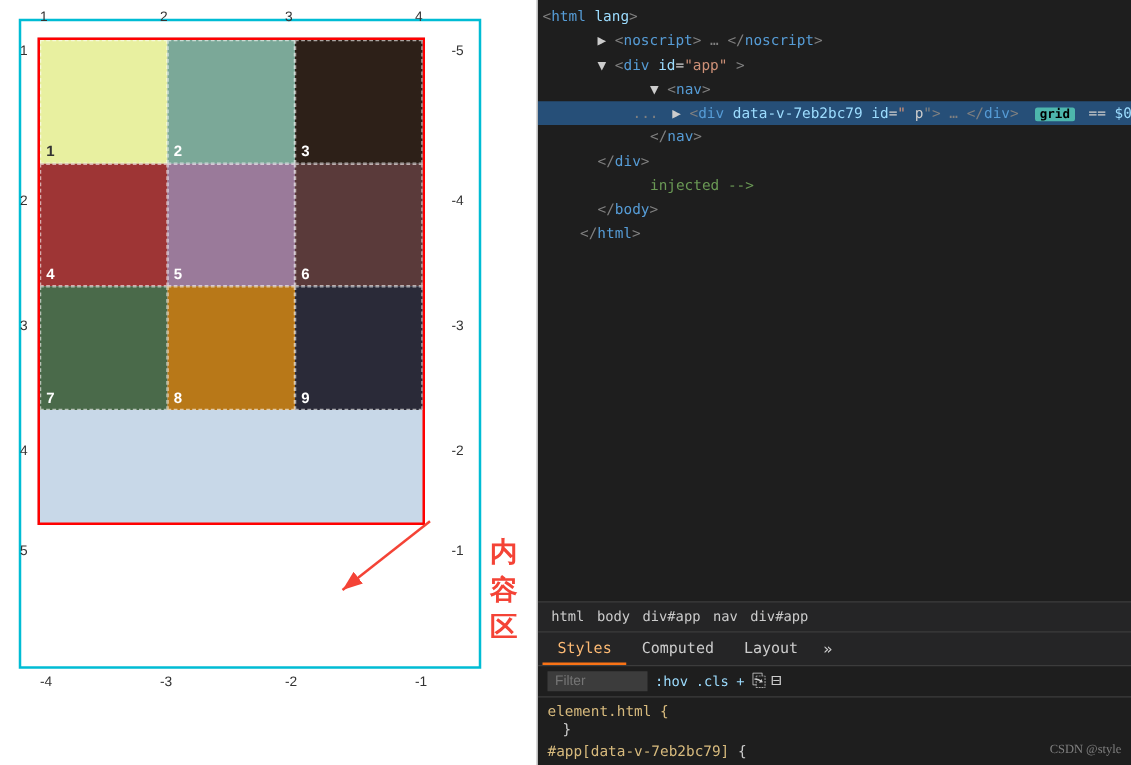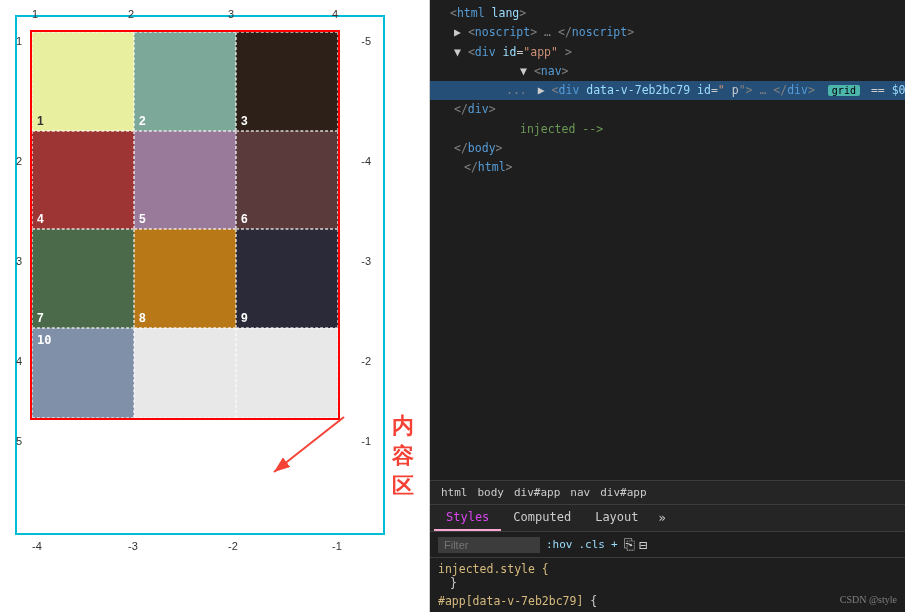--- a/index.html
+++ b/index.html
@@ -117,39 +117,39 @@
       padding: 1px 8px 1px 12px;
       white-space: nowrap;
       font-size: 11.5px;
       line-height: 1.5;
     }
 
     .html-line.selected {
       background: #264f78;
     }
 
-    .indent-1 { padding-left: 20px; }
+    .indent-1 { padding-left: 4px; }
     .indent-2 { padding-left: 34px; }
-    .indent-3 { padding-left: 24px; }
+    .indent-3 { padding-left: 48px; }
     .indent-4 { padding-left: 90px; }
     .indent-5 { padding-left: 76px; }
 
     .tag-bracket { color: #808080; }
     .tag-name { color: #569cd6; }
     .attr-name { color: #9cdcfe; }
     .attr-value { color: #ce9178; }
     .comment { color: #6a9955; }
     .text-collapse { color: #808080; }
     .badge-grid {
       background: #4db6ac;
       color: #000;
       font-size: 10px;
       padding: 0 4px;
       border-radius: 2px;
-      font-weight: normal;
+      font-weight: bold;
     }
     .dollar { color: #9cdcfe; }
     .triangle { color: #ccc; cursor: pointer; }
     .triangle-down { color: #ccc; }
 
     
     .breadcrumb-bar {
       background: #252526;
       border-top: 1px solid #3c3c3c;
       padding: 4px 8px;
@@ -177,22 +177,22 @@
 
     .tab-item {
       padding: 5px 12px;
       font-size: 12px;
       color: #ccc;
       cursor: pointer;
       border-bottom: 2px solid transparent;
     }
 
     .tab-item.active {
-      border-bottom: 2px solid #f9a8d4;
-      color: #d946ef;
+      border-bottom: 2px solid #f97316;
+      color: #fdba74;
     }
 
     .tab-more {
       color: #ccc;
       padding: 5px 8px;
       cursor: pointer;
     }
 
     
     .filter-bar {
@@ -203,21 +203,21 @@
       align-items: center;
       gap: 6px;
     }
 
     .filter-input {
       background: #3c3c3c;
       border: none;
       color: #ccc;
       padding: 2px 6px;
       font-size: 11px;
-      width: 102px;
+      width: 80px;
       outline: none;
     }
 
     .filter-btn {
       color: #9cdcfe;
       font-size: 11px;
       cursor: pointer;
     }
 
     .filter-icons {
@@ -276,38 +276,33 @@
       <div class="cell" style="background:#7ba898;">2</div>
       <div class="cell" style="background:#2d2018;">3</div>
       <div class="cell" style="background:#9e3535;">4</div>
       <div class="cell" style="background:#9a7a9a;">5</div>
       <div class="cell" style="background:#5a3a3a;">6</div>
       <div class="cell" style="background:#4a6a4a;">7</div>
       <div class="cell" style="background:#b87818;">8</div>
       <div class="cell" style="background:#2a2a38;">9</div>
     </div>
 
-    <div class="grid-bottom">
-      <div class="cell-bottom" style="background:#8090a8; padding:4px; font-size:12px; font-weight:bold; color:white; display:flex; align-items:flex-start; justify-content:flex-start;">10</div>
-      <div class="cell-bottom" style="background:#e8e8e8;"></div>
-      <div class="cell-bottom" style="background:#e8e8e8;"></div>
-    </div>
   </div>
 
   <div style="position:absolute; bottom:95px; right:15px;">
 
     <svg width="100" height="80" style="position:absolute; bottom:30px; right:60px;">
       <defs>
         <marker id="arrowhead" markerWidth="8" markerHeight="6" refX="8" refY="3" orient="auto">
           <polygon points="0 0, 8 3, 0 6" fill="#f44336"></polygon>
         </marker>
       </defs>
       <line x1="90" y1="10" x2="20" y2="65" stroke="#f44336" stroke-width="2" marker-end="url(#arrowhead)"></line>
     </svg>
-    <div class="content-label" style="position:absolute; bottom:16px; right:0;">内容区</div>
+    <div class="content-label" style="position:absolute; bottom:0; right:0;">内容区</div>
   </div>
 
 </div>
 
 <div class="right-panel">
 
   <div class="devtools-html-panel">
 
     <div class="html-line indent-1">
       <span class="tag-bracket">&lt;</span><span class="tag-name">html</span><span style="color:#9cdcfe;"> lang</span><span class="tag-bracket">&gt;</span>
@@ -340,20 +335,23 @@
       <span class="tag-bracket"> &lt;</span><span class="tag-name">div</span>
       <span class="attr-name"> data-v-7eb2bc79</span>
       <span class="attr-name"> id</span><span style="color:#ccc;">=</span><span class="attr-value">"</span>
       <span style="color:#ccc;">  p</span><span class="tag-bracket">"&gt;</span>
       <span class="text-collapse">…</span>
       <span class="tag-bracket">&lt;/</span><span class="tag-name">div</span><span class="tag-bracket">&gt;</span>
       <span class="badge-grid" style="margin-left:6px;">grid</span>
       <span style="color:#ccc; margin-left:4px;">== </span><span class="dollar">$0</span>
     </div>
 
+    <div class="html-line indent-4">
+      <span class="tag-bracket">&lt;/</span><span class="tag-name">nav</span><span class="tag-bracket">&gt;</span>
+    </div>
 
     <div class="html-line indent-3">
       <span class="tag-bracket">&lt;/</span><span class="tag-name">div</span><span class="tag-bracket">&gt;</span>
     </div>
 
     <div class="html-line indent-4">
       <span class="comment">injected --&gt;</span>
     </div>
 
     <div class="html-line indent-3">
@@ -387,21 +385,21 @@
     <span class="filter-btn">.cls</span>
     <span class="filter-btn">+</span>
     <div class="filter-icons">
       <span style="cursor:pointer;">⎘</span>
       <span style="cursor:pointer;">⊟</span>
     </div>
   </div>
 
   <div class="css-rules">
     <div style="margin-bottom:4px;">
-      <span class="css-selector">injected.style {</span><br>
+      <span class="css-selector">element.html {</span><br>
       <span class="css-brace" style="padding-left:12px;">}</span>
     </div>
     <div>
       <span class="css-selector">#app[data-v-7eb2bc79]</span>
       <span class="css-source">CSDN @style</span>
       <span class="css-brace"> {</span>
     </div>
   </div>
 
 </div>

